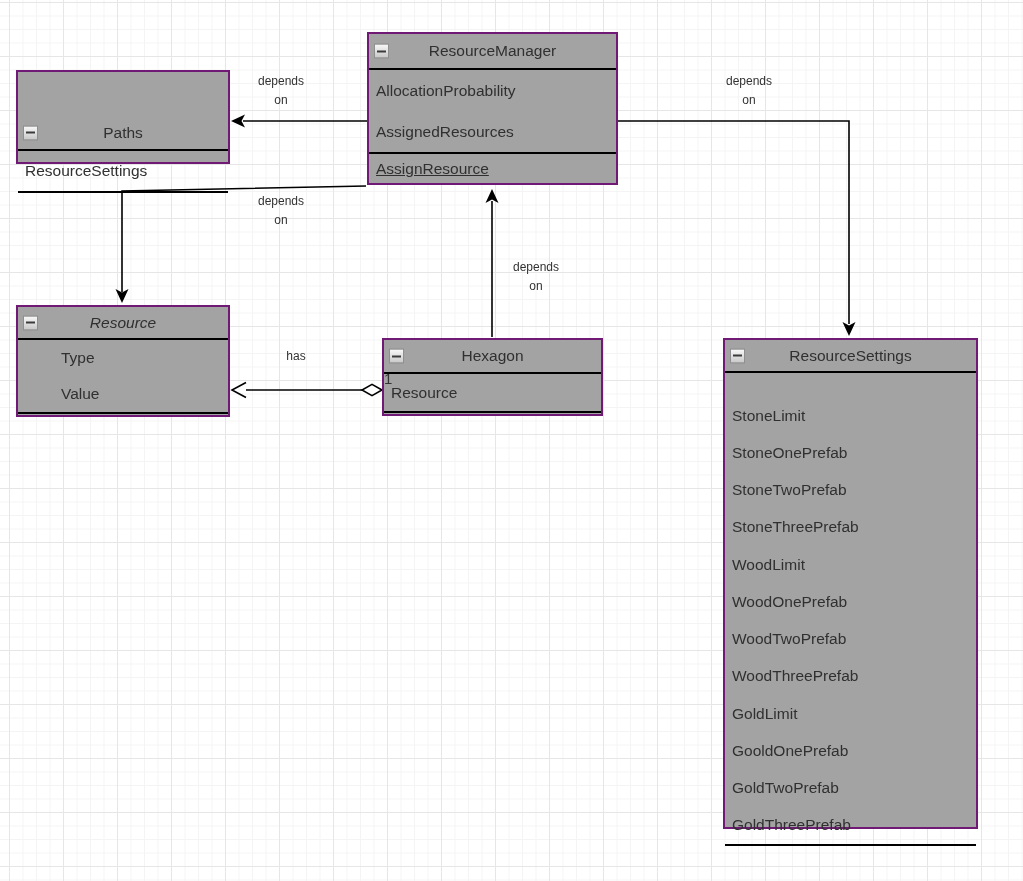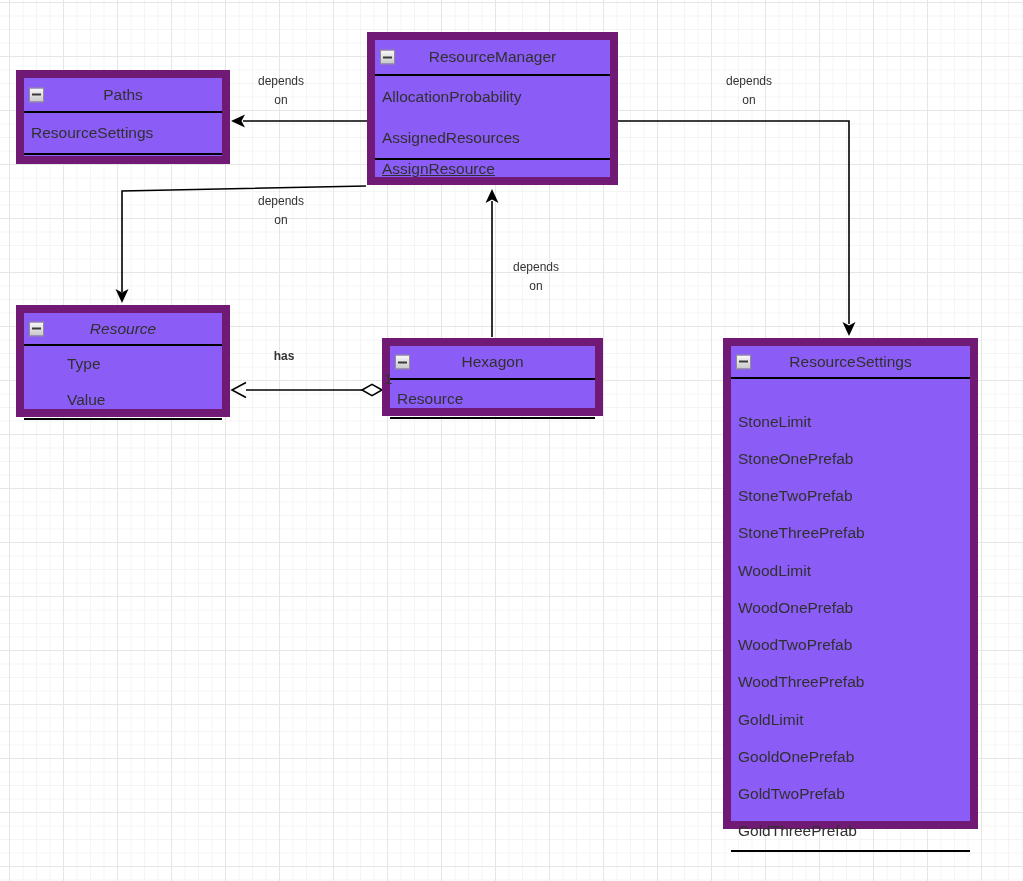--- a/index.html
+++ b/index.html
@@ -10,21 +10,21 @@
     background:
       linear-gradient(to right,#e6e6e6 1px,transparent 1px) 9px 2px / 54px 54px,
       linear-gradient(to bottom,#e6e6e6 1px,transparent 1px) 9px 2px / 54px 54px,
       linear-gradient(to right,#f4f4f4 1px,transparent 1px) 9px 2px / 13.5px 13.5px,
       linear-gradient(to bottom,#f4f4f4 1px,transparent 1px) 9px 2px / 13.5px 13.5px,
       #ffffff;
   }
   svg.edges{position:absolute;left:0;top:0;z-index:1;}
   .node{
     position:absolute;z-index:2;box-sizing:border-box;
-    background:#8b5cf6;border:8px solid #701a75;
+    background:#a3a3a3;border:2px solid #701a75;
     display:flex;flex-direction:column;font-size:15.5px;
   }
   .title{
     position:relative;box-sizing:border-box;flex:0 0 auto;
     border-bottom:2px solid #000;
     display:flex;align-items:center;justify-content:center;
   }
   .title-text{white-space:nowrap;}
   .title-text.abstract{font-style:italic;}
   .collapse{
@@ -74,25 +74,25 @@
 </svg>
 
 <div class="edge-label" style="left:281px;top:72px;">depends
 on</div>
 <div class="edge-label" style="left:281px;top:192px;">depends
 on</div>
 <div class="edge-label" style="left:536px;top:258px;">depends
 on</div>
 <div class="edge-label" style="left:749px;top:72px;">depends
 on</div>
-<div class="edge-label" style="left:284px;top:347px;font-weight:bold;">has</div>
+<div class="edge-label" style="left:296px;top:347px;">has</div>
 <div class="mult-label" style="left:384px;top:370px;">1</div>
 
 <div class="node" style="left:16px;top:70px;width:214px;height:94px;">
-  <div class="title" style="height:35px;">
+  <div class="title" style="height:35px;margin-top:44px;">
     <span class="collapse">
         <span class="minus"></span>
       </span>
     <span class="title-text">Paths</span>
   </div>
   <div class="attrs" style="height:40px;">
     <div class="field">ResourceSettings</div>
   </div>
   <div class="methods"></div>
 </div>

